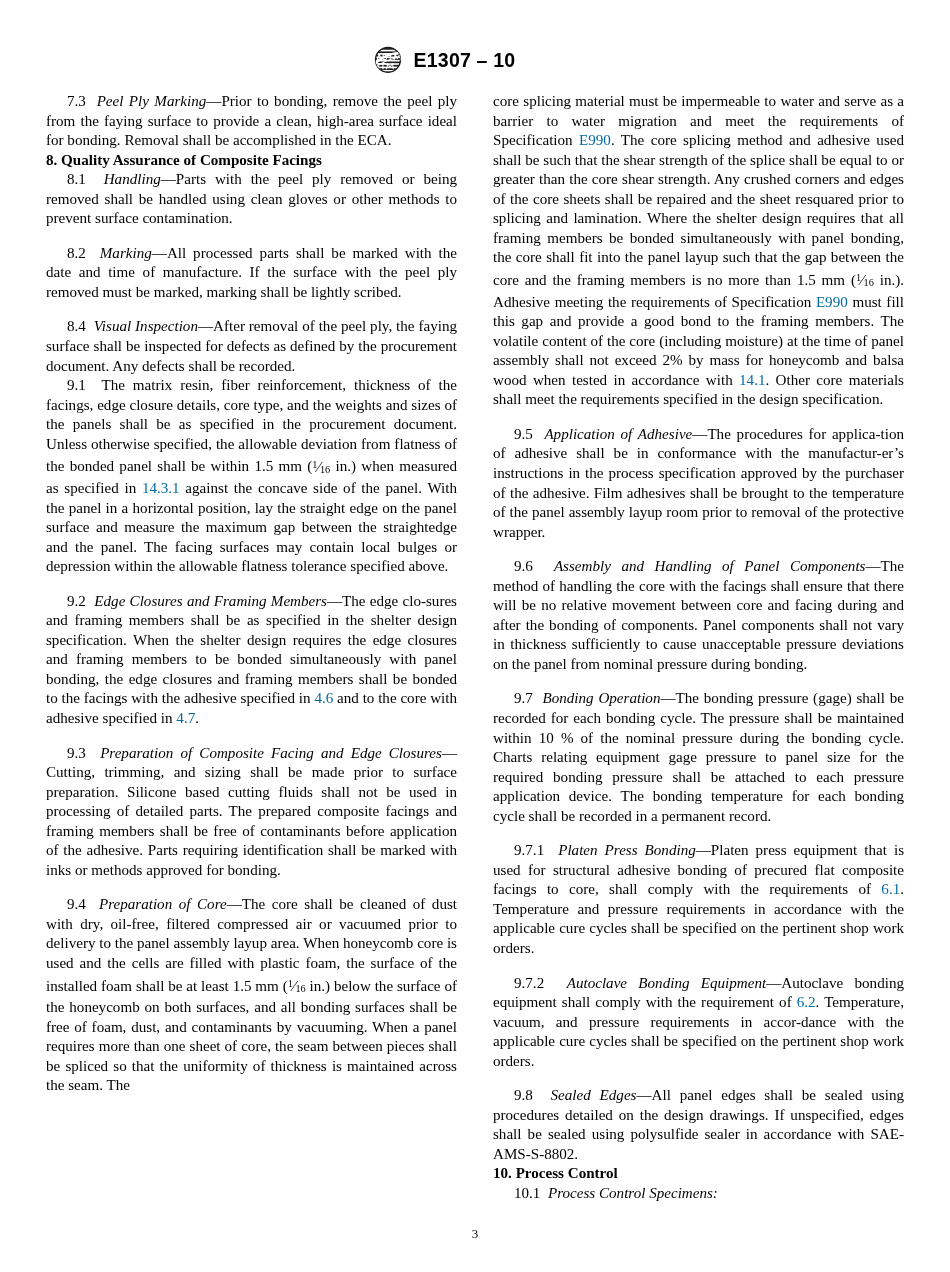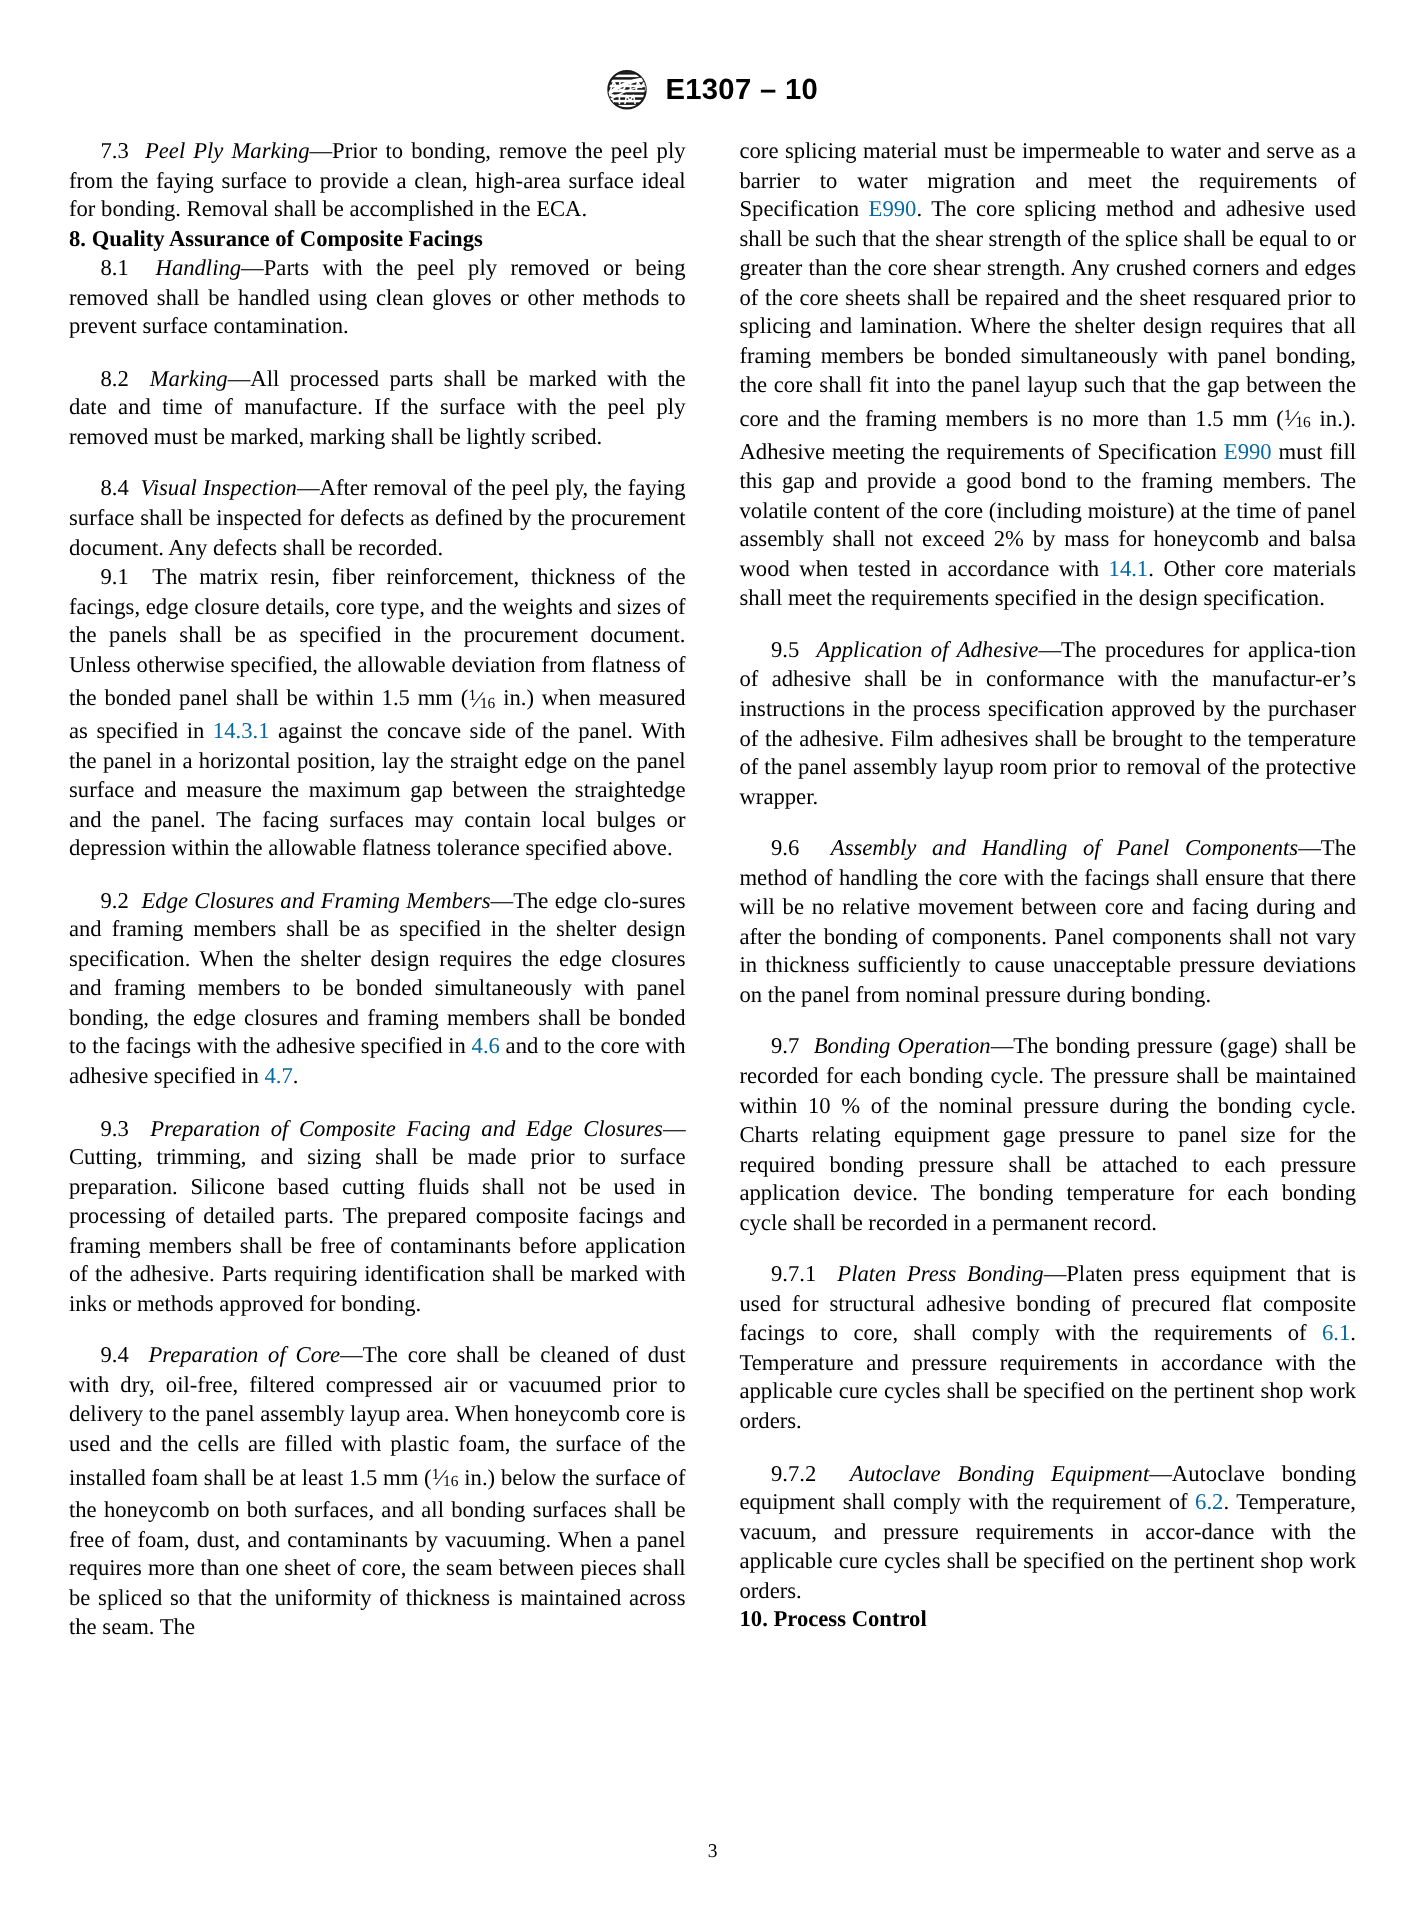--- a/index.html
+++ b/index.html
@@ -19,21 +19,20 @@
   
   .page-header {
     position: absolute;
     top: 44px;
     left: 0;
     width: 886px;
     display: flex;
     align-items: center;
     justify-content: center;
     gap: 9px;
-    padding-left: 30px;
   }
   .astm-logo {
     width: 34px;
     height: 32px;
     display: block;
   }
   .doc-designation {
     font-family: "Liberation Sans", "DejaVu Sans", sans-serif;
     font-weight: bold;
     font-size: 19.5px;
@@ -191,22 +190,24 @@
     <p class="para gap"><span>9.5</span>&nbsp; <i>Application of Adhesive</i><span>—The procedures for applica-tion of adhesive shall be in conformance with the manufactur-er’s instructions in the process specification approved by the purchaser of the adhesive. Film adhesives shall be brought to the temperature of the panel assembly layup room prior to removal of the protective wrapper.</span></p>
 
     <p class="para gap"><span>9.6</span>&nbsp; <i>Assembly and Handling of Panel Components</i><span>—The method of handling the core with the facings shall ensure that there will be no relative movement between core and facing during and after the bonding of components. Panel components shall not vary in thickness sufficiently to cause unacceptable pressure deviations on the panel from nominal pressure during bonding.</span></p>
 
     <p class="para gap"><span>9.7</span>&nbsp; <i>Bonding Operation</i><span>—The bonding pressure (gage) shall be recorded for each bonding cycle. The pressure shall be maintained within 10 % of the nominal pressure during the bonding cycle. Charts relating equipment gage pressure to panel size for the required bonding pressure shall be attached to each pressure application device. The bonding temperature for each bonding cycle shall be recorded in a permanent record.</span></p>
 
     <p class="para gap"><span>9.7.1</span>&nbsp; <i>Platen Press Bonding</i><span>—Platen press equipment that is used for structural adhesive bonding of precured flat composite facings to core, shall comply with the requirements of </span><span class="ref">6.1</span><span>. Temperature and pressure requirements in accordance with the applicable cure cycles shall be specified on the pertinent shop work orders.</span></p>
 
     <p class="para gap"><span>9.7.2</span>&nbsp; <i>Autoclave Bonding Equipment</i><span>—Autoclave bonding equipment shall comply with the requirement of </span><span class="ref">6.2</span><span>. Temperature, vacuum, and pressure requirements in accor-dance with the applicable cure cycles shall be specified on the pertinent shop work orders.</span></p>
 
+    <p class="para gap"><span>9.8</span>&nbsp; <i>Sealed Edges</i><span>—All panel edges shall be sealed using procedures detailed on the design drawings. If unspecified, edges shall be sealed using polysulfide sealer in accordance with SAE-AMS-S-8802.</span></p>
 
     <h2 class="section-head gap">10.  Process Control</h2>
 
+    <p class="para after-head"><span>10.1</span>&nbsp; <i>Process Control Specimens:</i></p>
 
   </div>
 </div>
 
 <div class="page-footer">
   <span>3</span>
 </div>
 
 </body></html>

